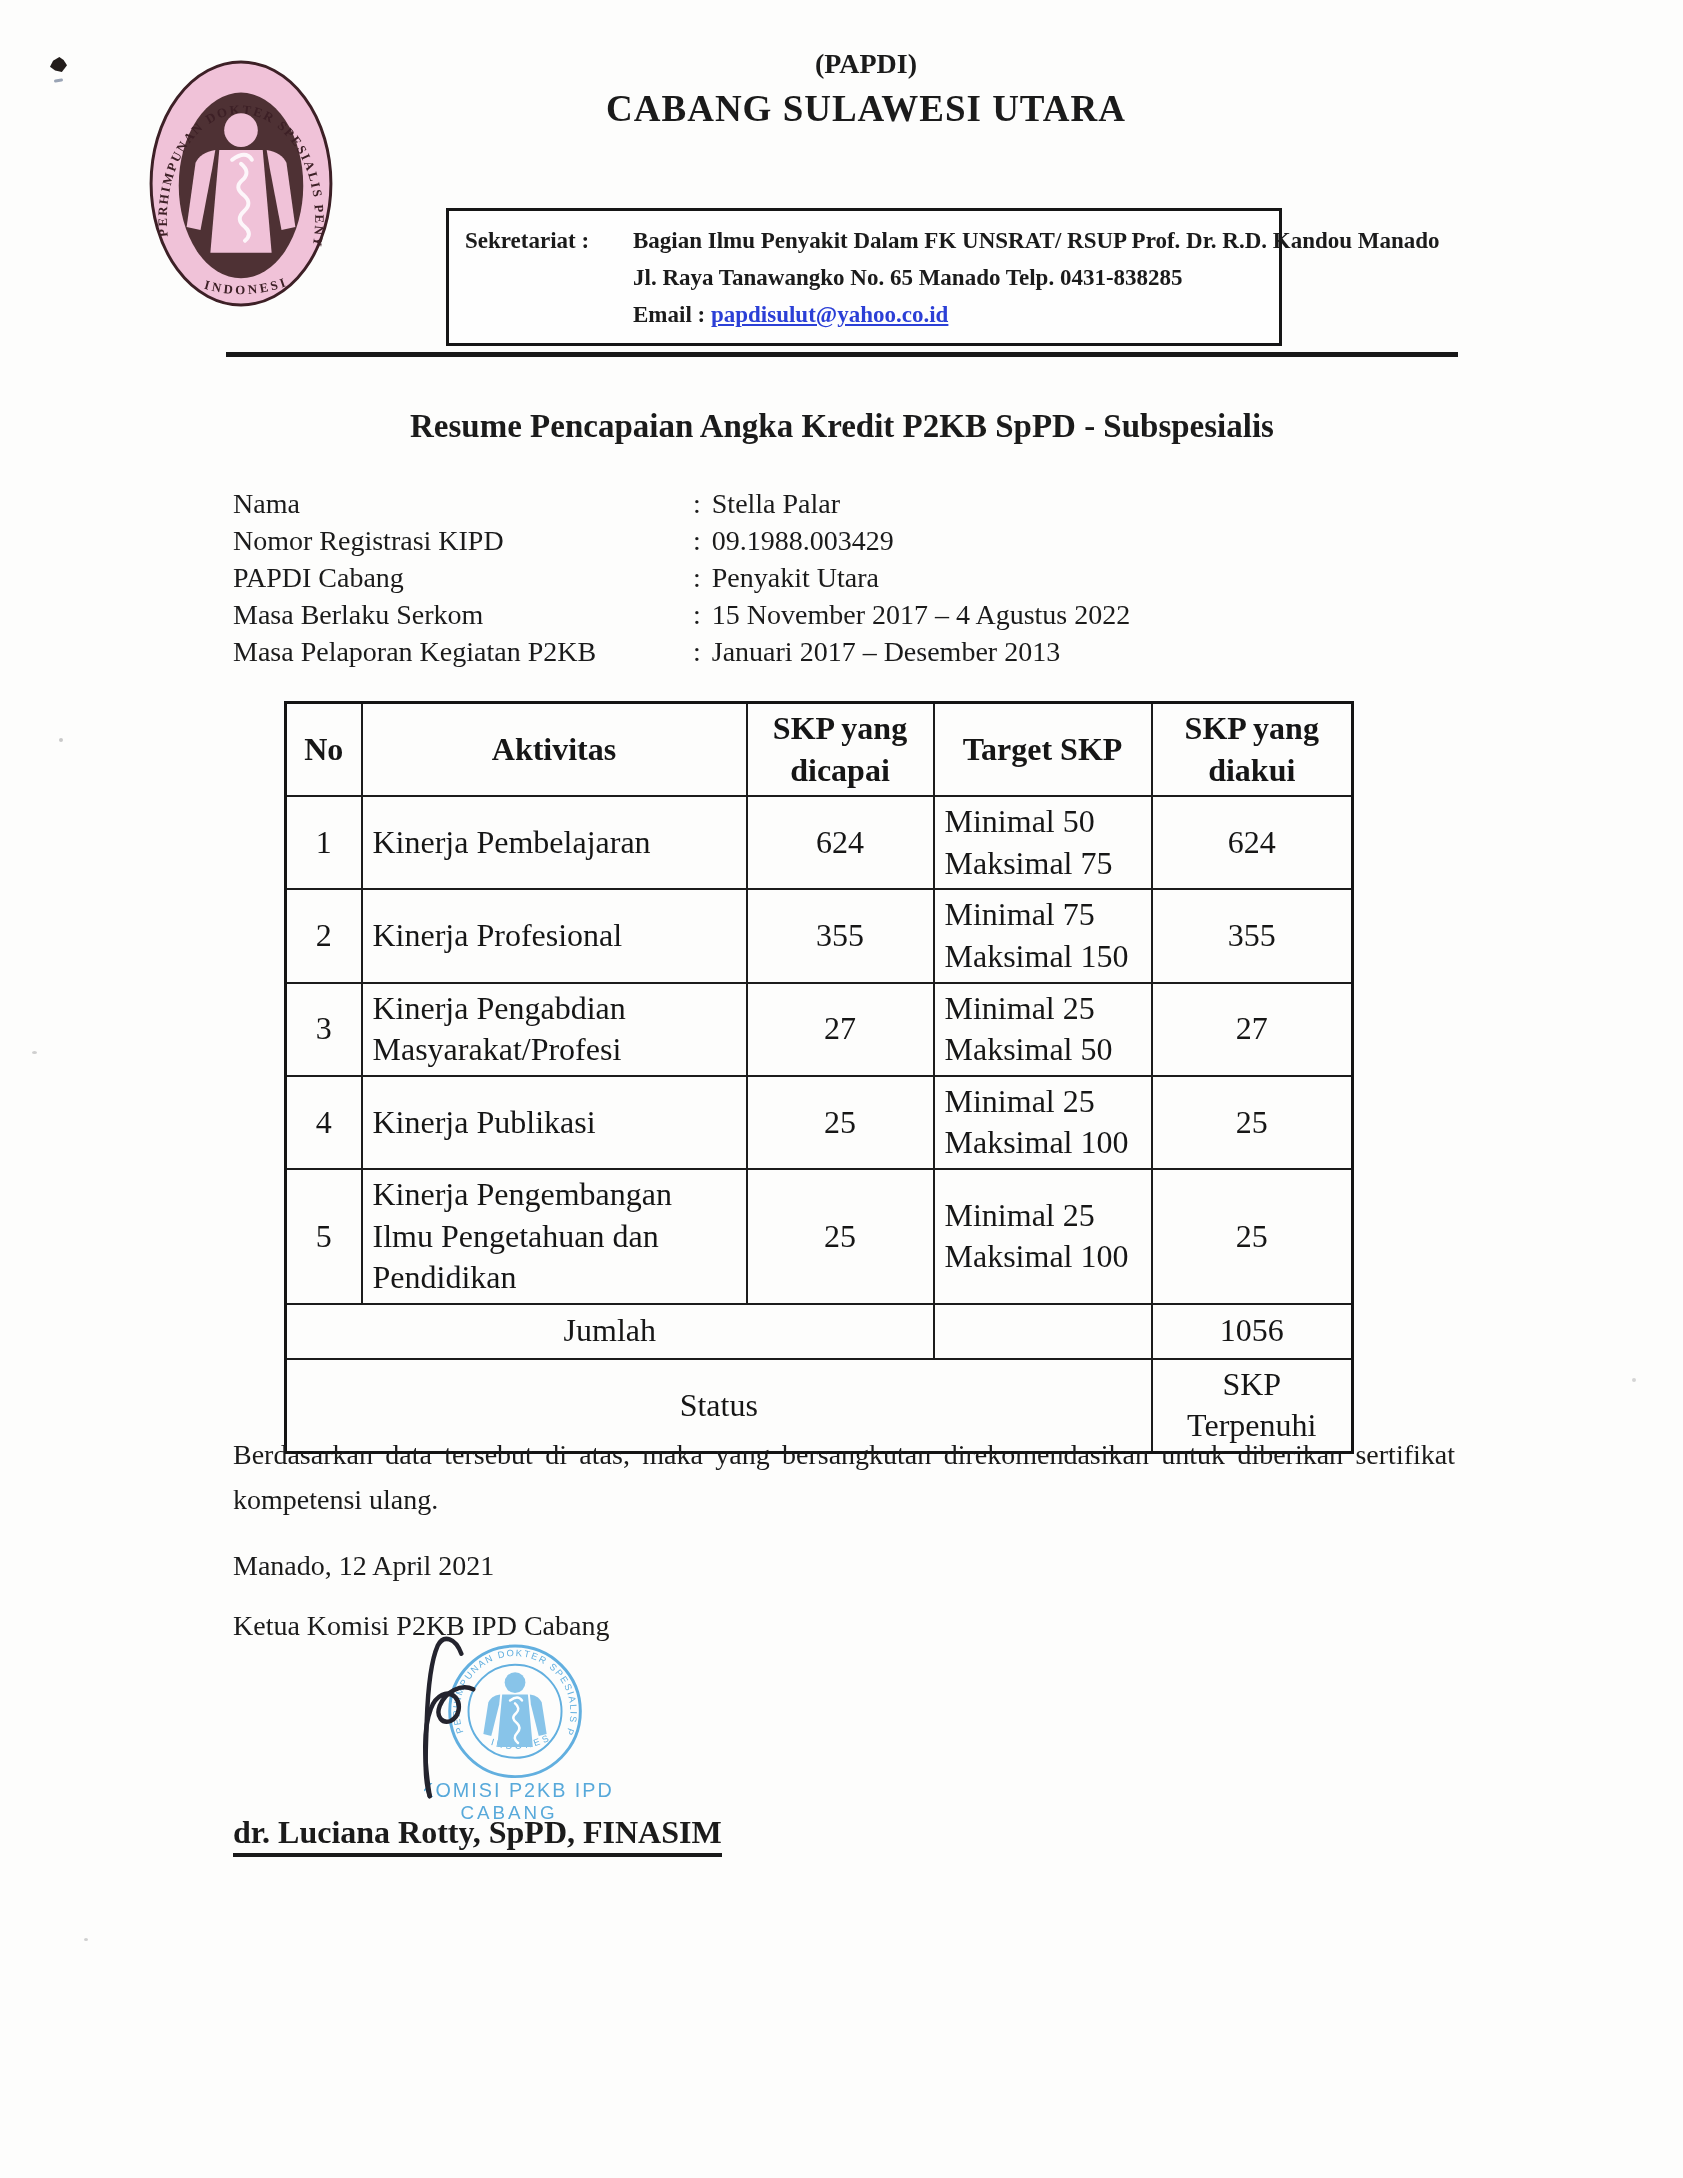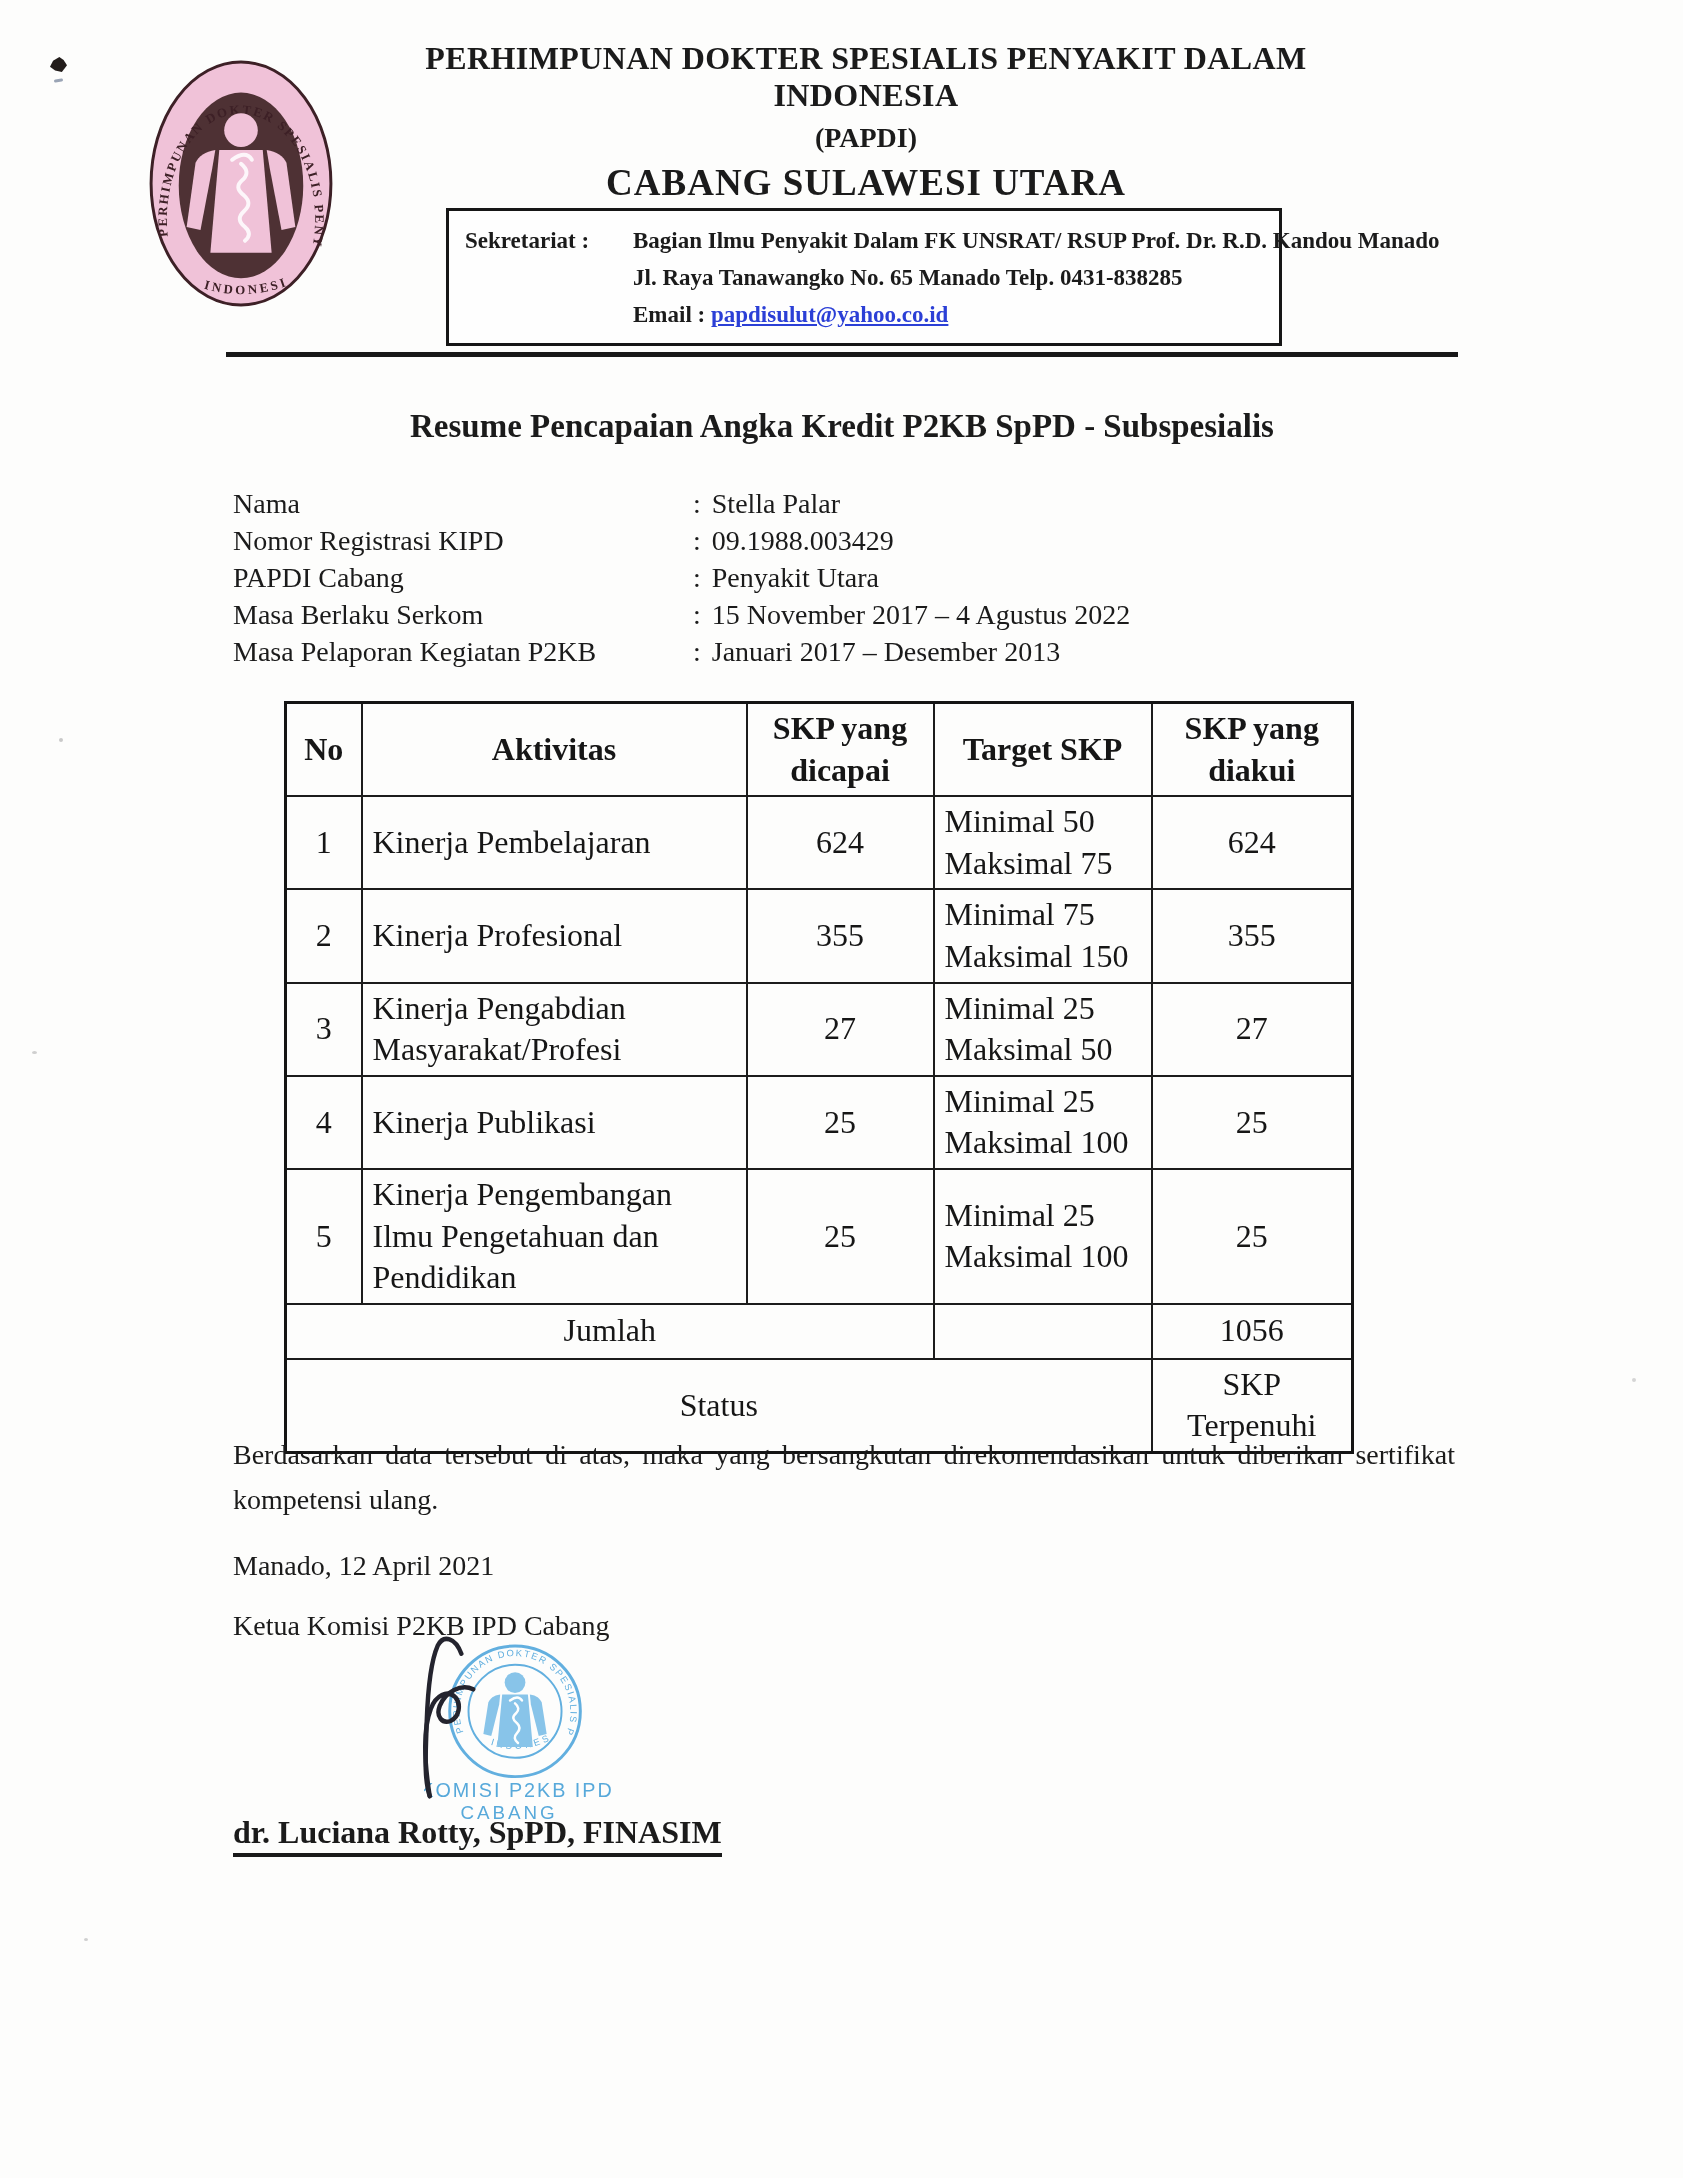--- a/index.html
+++ b/index.html
@@ -97,21 +97,20 @@
       <path d="M 121,92 C 131,94 138,98 141,105 L 150,170 L 136,173 L 124,110 Z" fill="#f0c2d8"></path>
       <g stroke="#fdf6fa" stroke-width="4" fill="none" stroke-linecap="round">
         <path d="M 86,102 q 14,-10 20,0"></path>
         <path d="M 95,106 q 10,8 2,16 q -10,8 1,16 q 9,8 0,16 q -9,8 1,16 q 8,7 0,14"></path>
       </g>
     </g>
   </svg>
 </div>
 
 <div class="abs header-text">
-  <div class="org1">PERHIMPUNAN DOKTER SPESIALIS PENYAKIT DALAM INDONESIA</div>
   <div class="org2">(PAPDI)</div>
   <div class="org3">CABANG SULAWESI UTARA</div>
 </div>
 
 <div class="abs sec-box">
   <div class="sec-label">Sekretariat :</div>
   <div class="sec-content">
     <div class="sec-line">Bagian Ilmu Penyakit Dalam FK UNSRAT/ RSUP Prof. Dr. R.D. Kandou Manado</div>
     <div class="sec-line">Jl. Raya Tanawangko No. 65 Manado Telp. 0431-838285</div>
     <div class="sec-line">

